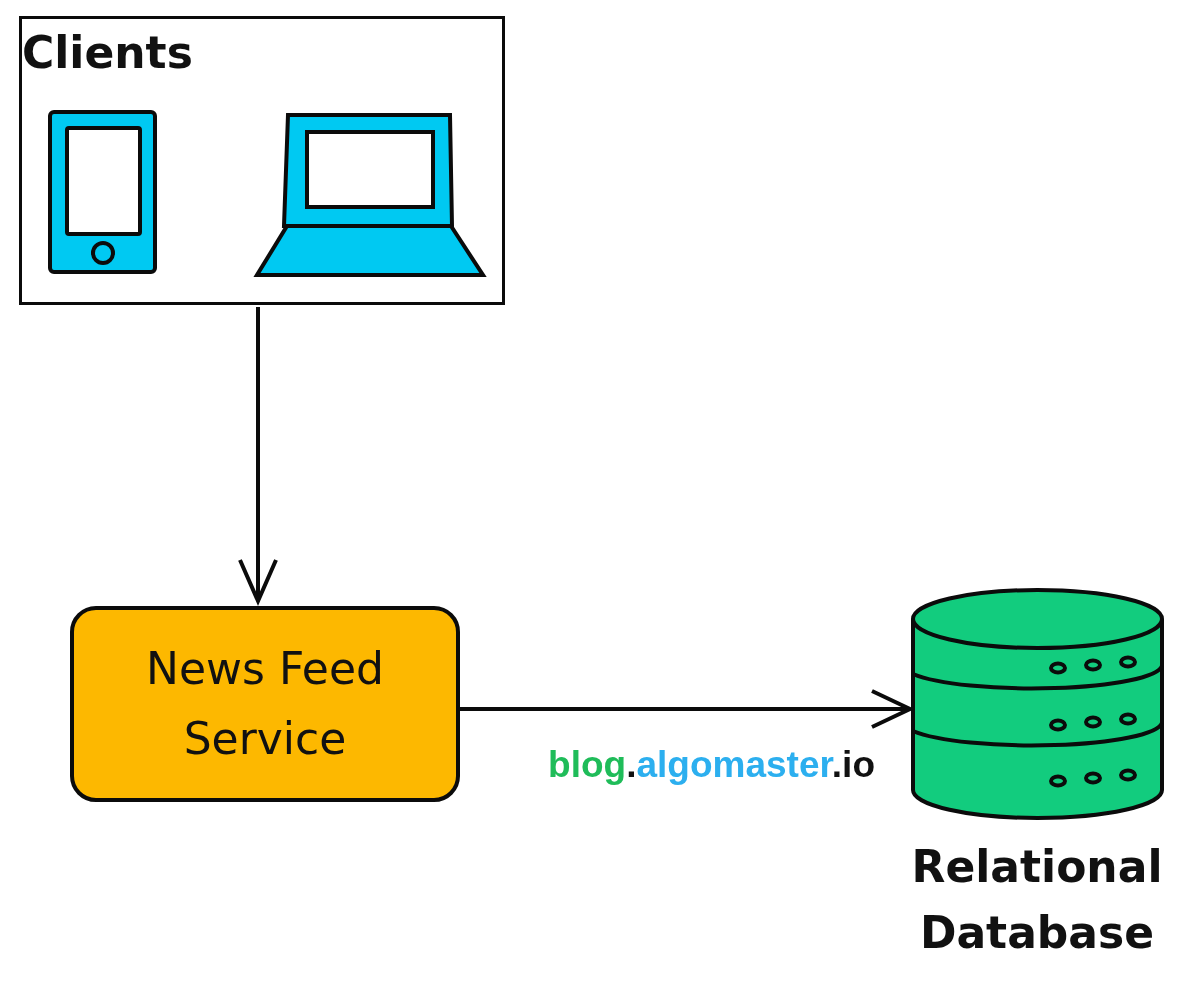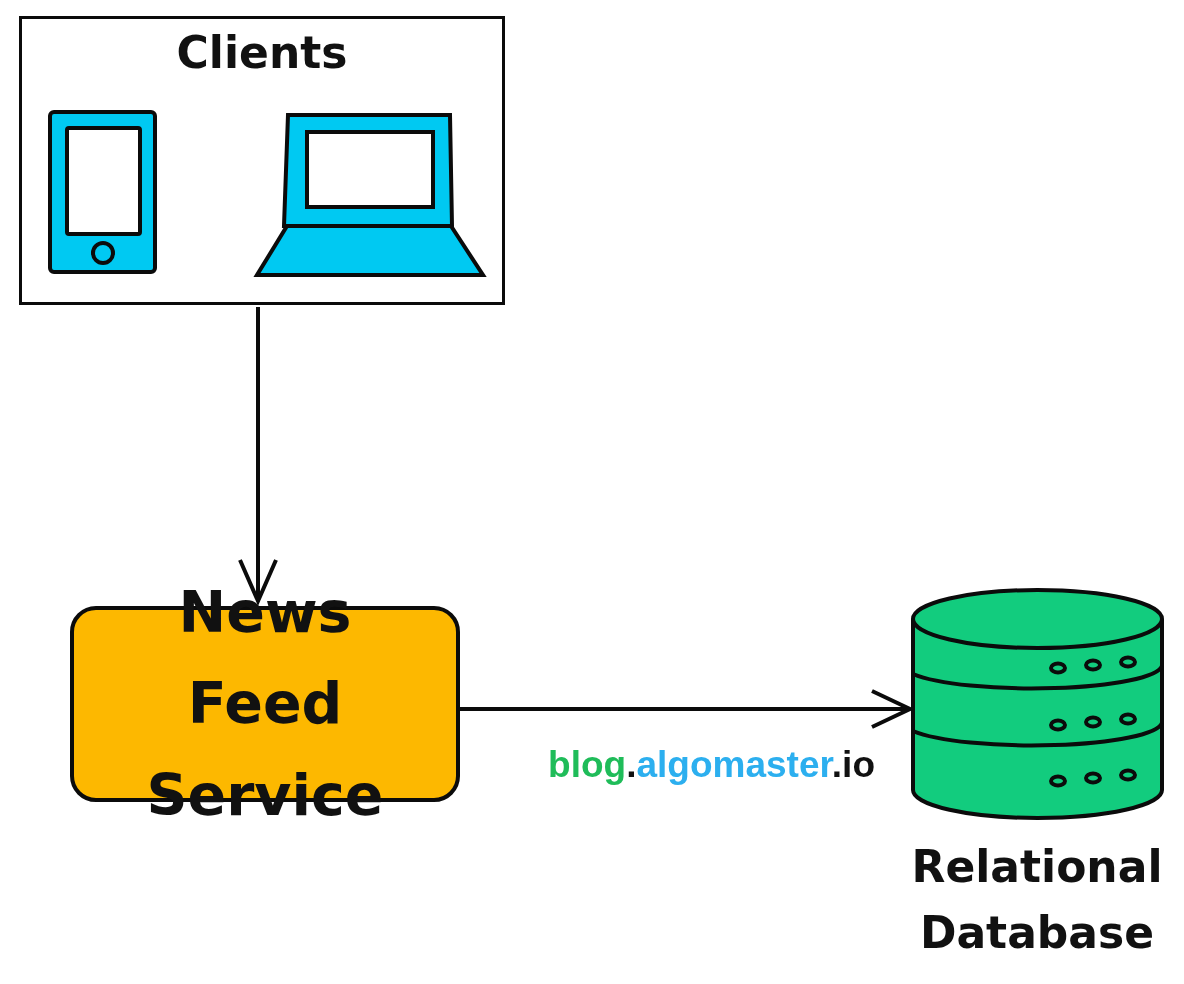--- a/index.html
+++ b/index.html
@@ -6,31 +6,31 @@
   .canvas{
     position:relative;width:1184px;height:984px;background:var(--background,#ffffff);
     font-family:"DejaVu Sans",sans-serif;overflow:hidden;color:#111;
   }
   
   .clients-box{
     position:absolute;left:19px;top:16px;width:486px;height:289px;
     border:3px solid var(--outline,#0b0b0b);box-sizing:border-box;background:transparent;
   }
   .clients-title{
-    margin-top:10px;text-align:center;font-size:44px;font-weight:600;line-height:1.1;
+    margin-top:10px;font-size:44px;font-weight:600;line-height:1.1;
   }
   
   .service-box{
     position:absolute;left:70px;top:606px;width:390px;height:196px;
     background:var(--service-fill,#FDB800);
     border:4px solid var(--outline,#0b0b0b);border-radius:26px;box-sizing:border-box;
     display:flex;align-items:center;justify-content:center;
   }
   .service-label{
-    font-size:57px;font-weight:700;text-align:center;line-height:1.6;max-width:320px;
+    font-size:44px;font-weight:400;text-align:center;line-height:1.6;max-width:320px;
   }
   
   .overlay{position:absolute;left:0;top:0;width:1184px;height:984px;pointer-events:none;}
   .ink{stroke:var(--outline,#0b0b0b);fill:none;stroke-width:4;}
   .fill-device{fill:var(--device-fill,#00C9F2);}
   .fill-db{fill:var(--database-fill,#12CC7E);}
   .fill-white{fill:#ffffff;}
   
   .watermark{
     position:absolute;left:495px;top:744px;width:380px;text-align:right;

